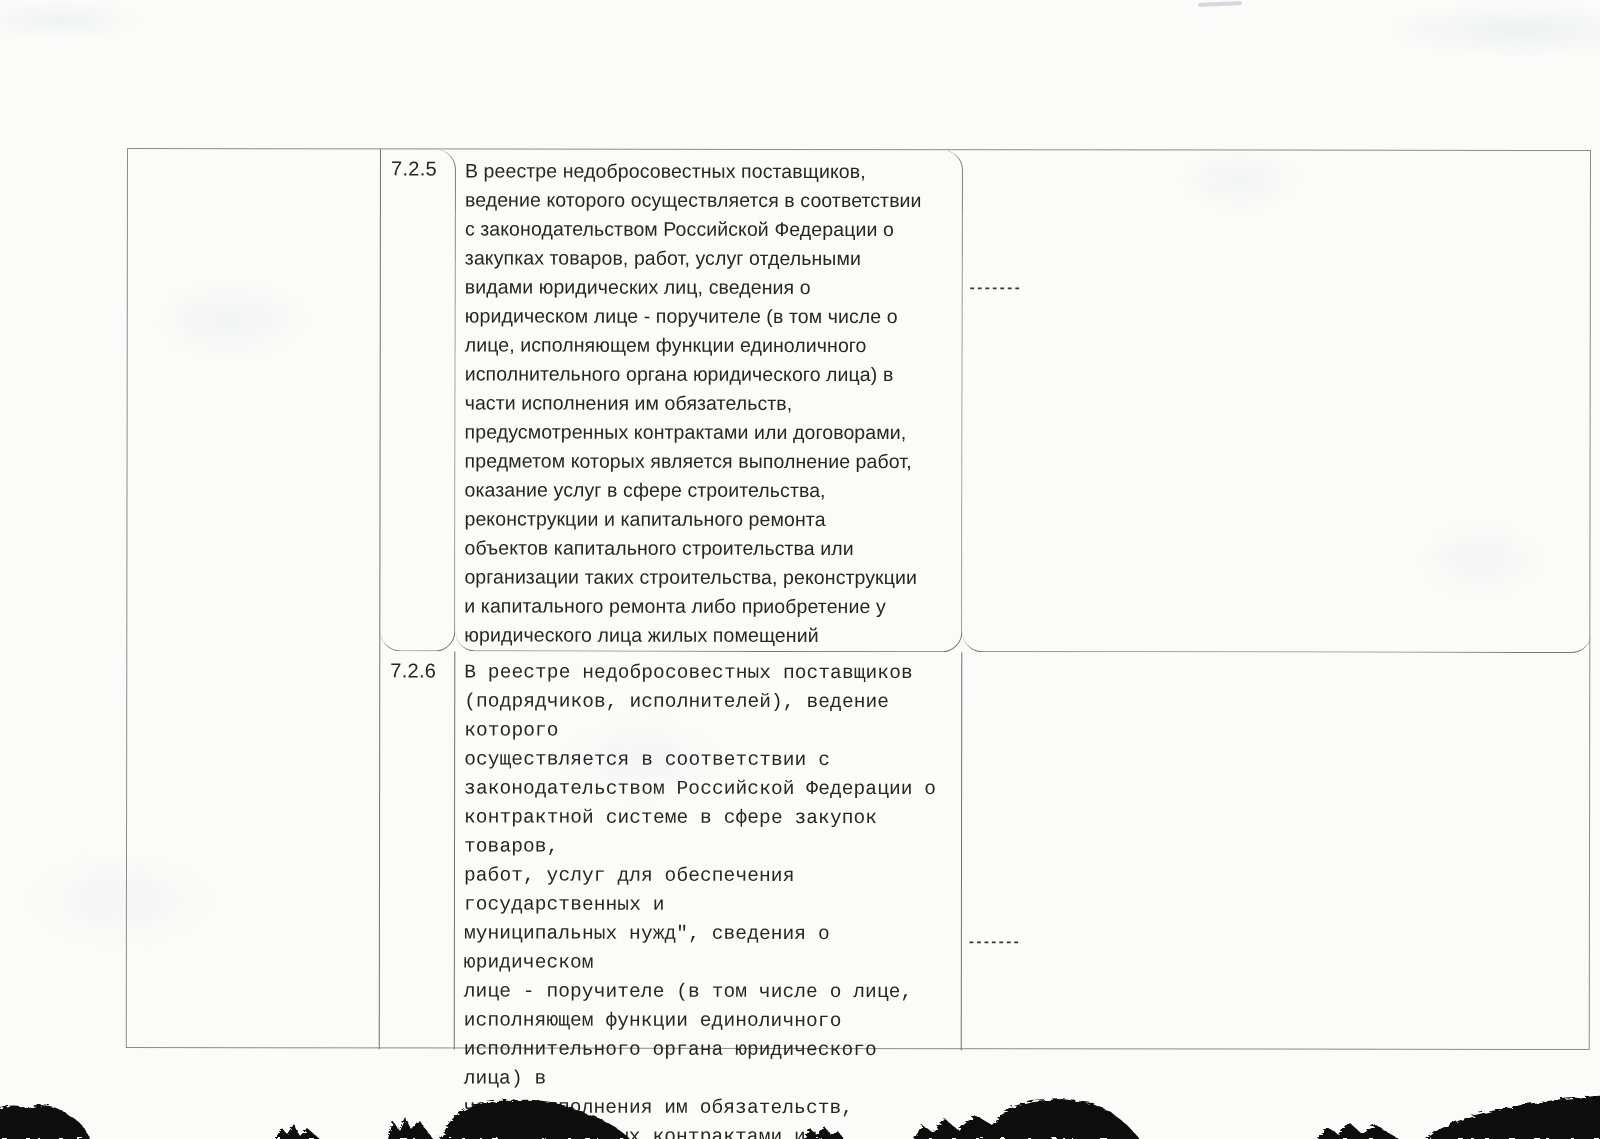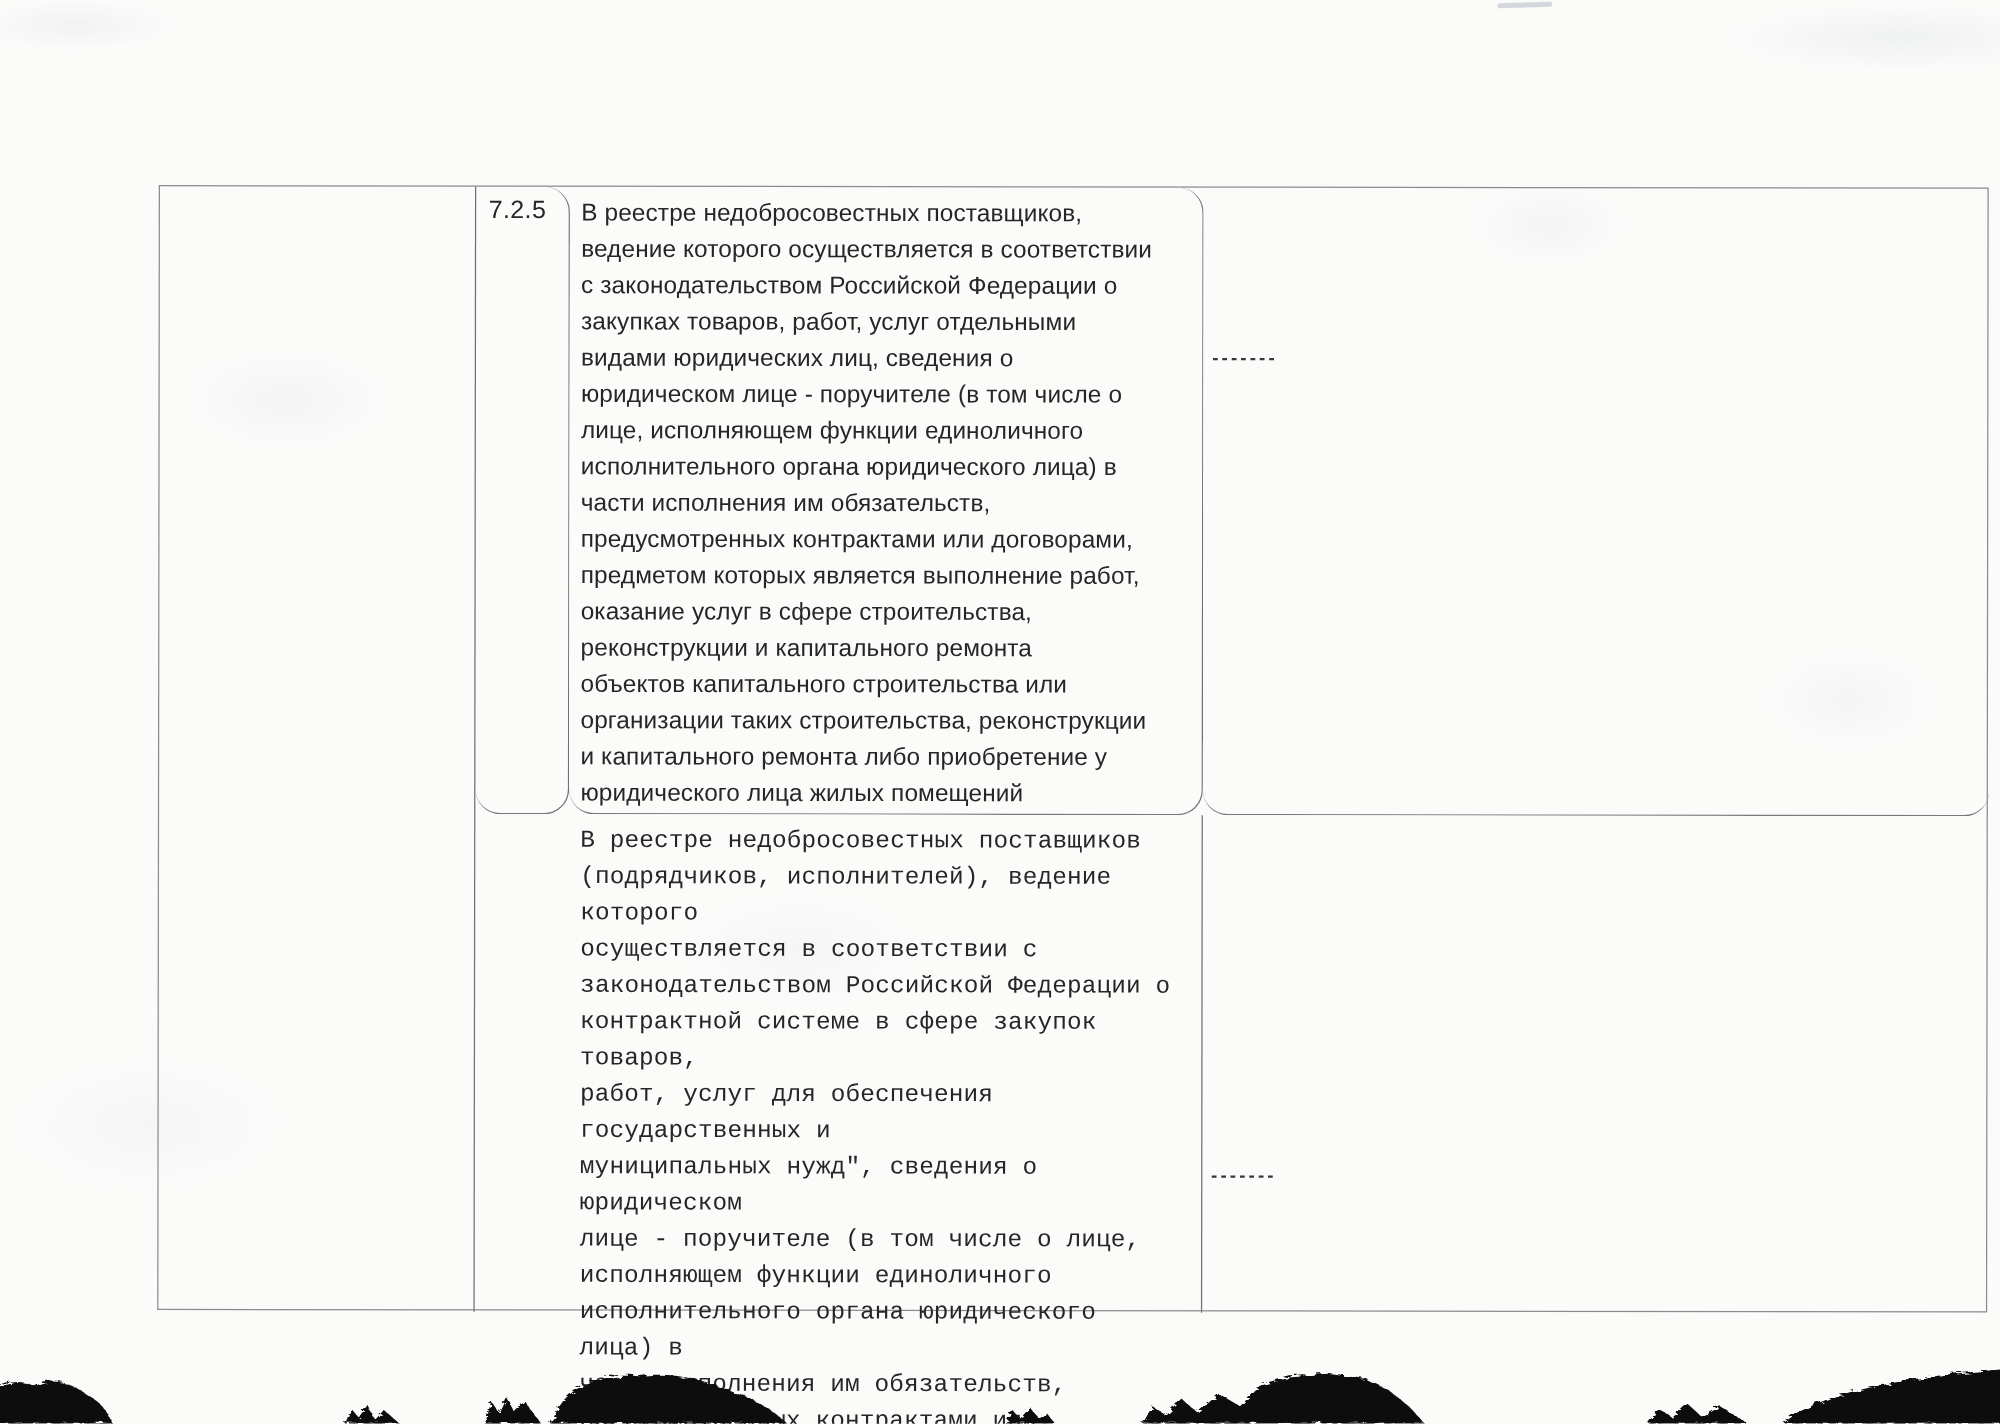--- a/index.html
+++ b/index.html
@@ -117,20 +117,21 @@
 реконструкции и капитального ремонта
 объектов капитального строительства или
 организации таких строительства, реконструкции
 и капитального ремонта либо приобретение у
 юридического лица жилых помещений</div>
 
   <div class="cell cell-value row-top" style="grid-column:4;grid-row:1;">
     <span class="dashes dashes-1">-------</span>
   </div>
 
+  <div class="cell cell-num" style="grid-column:2;grid-row:2;">7.2.6</div>
 
   <div class="cell cell-text" style="grid-column:3;grid-row:2;font-family:Liberation Mono, monospace;">В реестре недобросовестных поставщиков
 (подрядчиков, исполнителей), ведение которого
 осуществляется в соответствии с
 законодательством Российской Федерации о
 контрактной системе в сфере закупок товаров,
 работ, услуг для обеспечения государственных и
 муниципальных нужд", сведения о юридическом
 лице - поручителе (в том числе о лице,
 исполняющем функции единоличного

